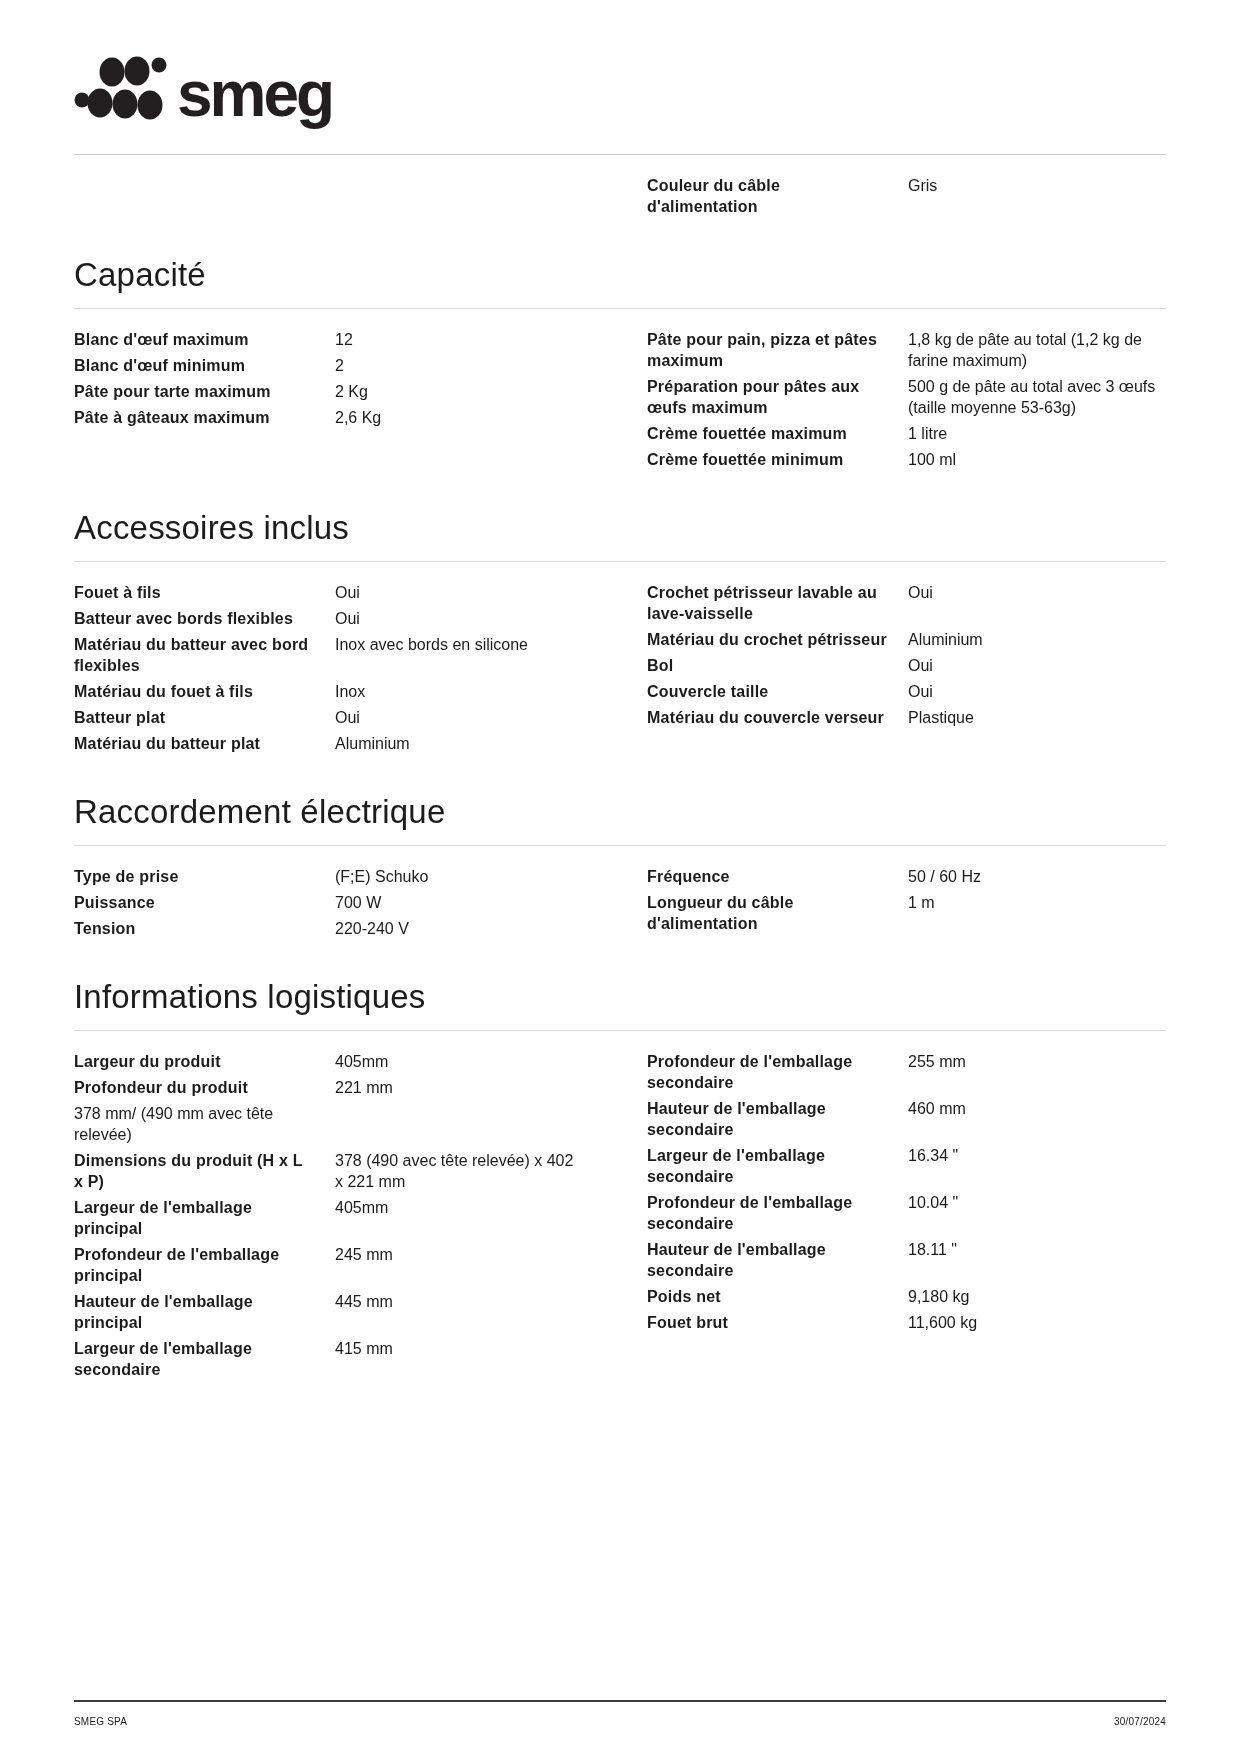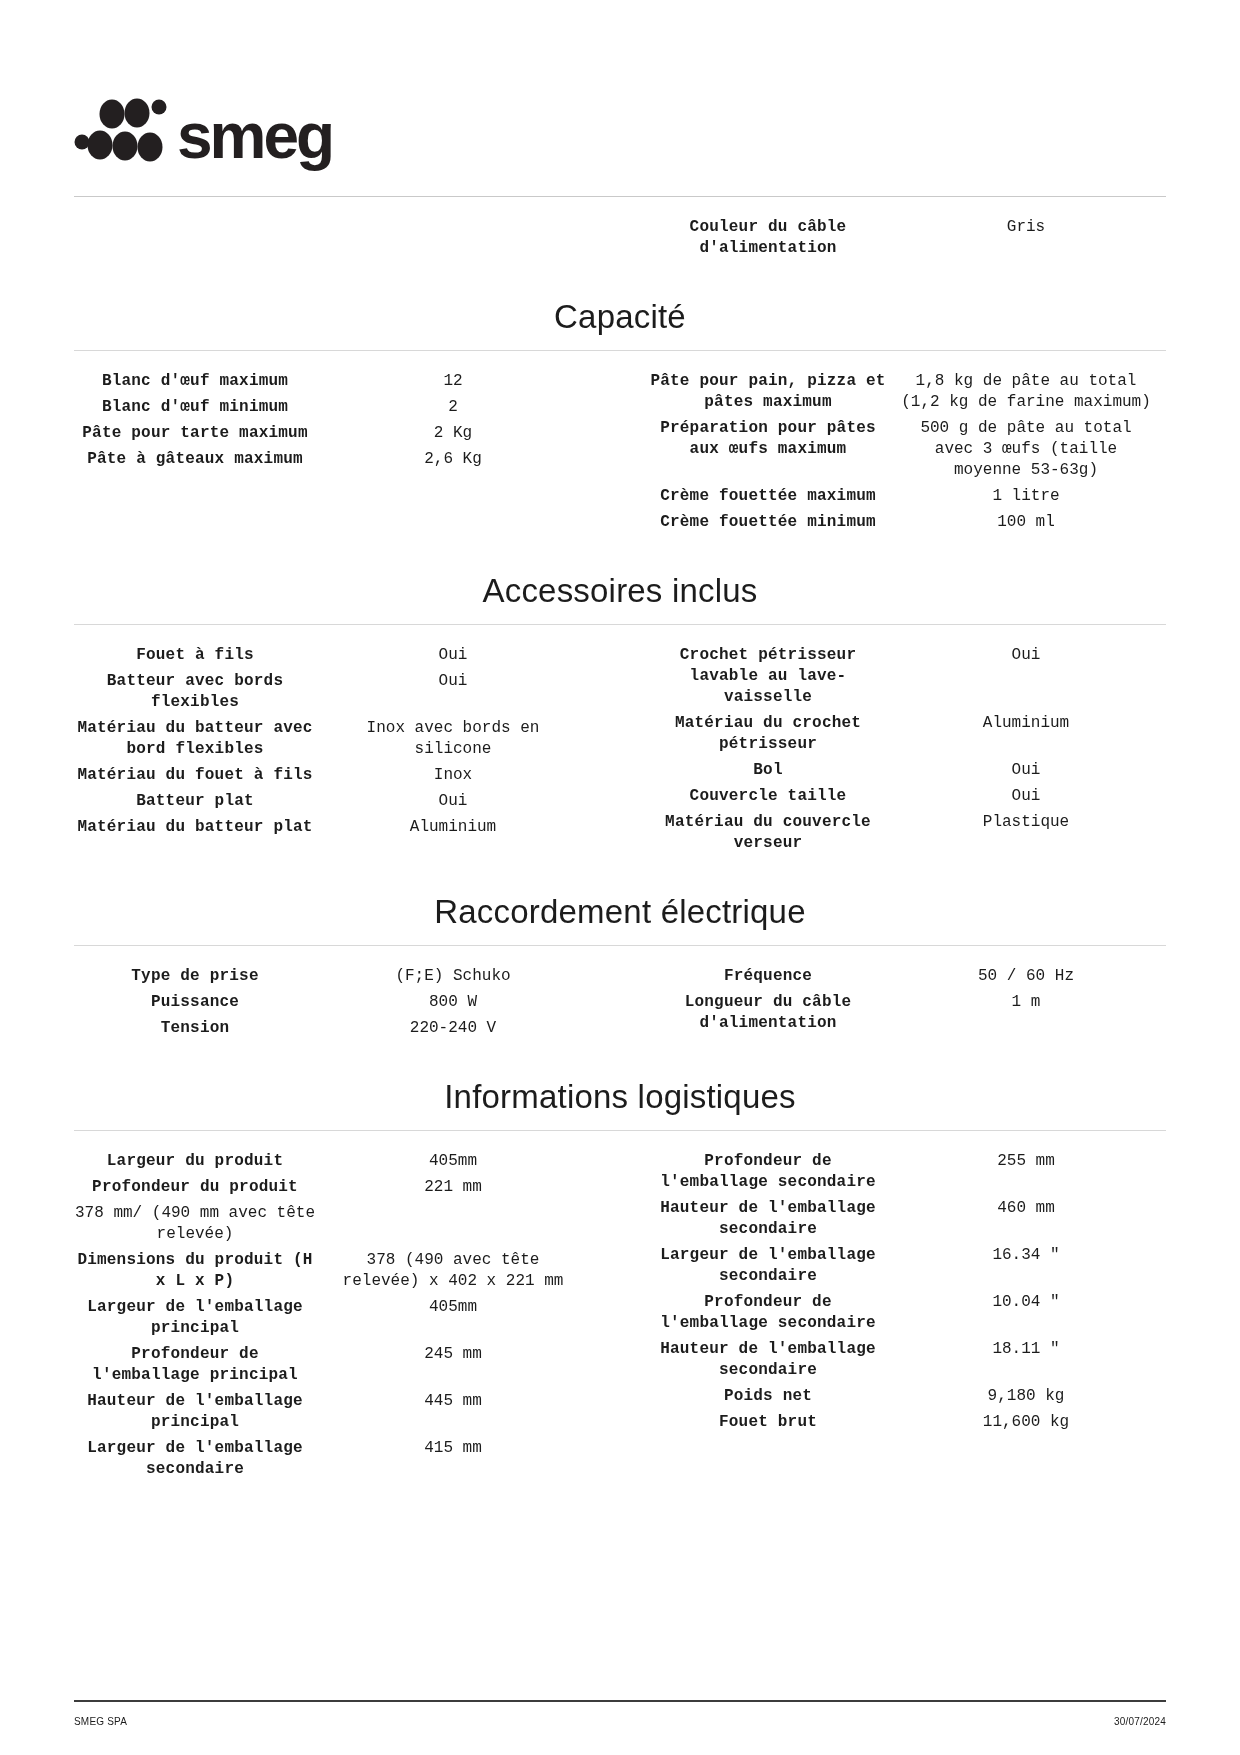--- a/index.html
+++ b/index.html
@@ -1,42 +1,41 @@
 <!DOCTYPE html>
 <html><head>
 <meta charset="utf-8">
 <style>
   html,body { margin:0; padding:0; background:#ffffff; }
   .page {
     position:relative;
     width:1240px; height:1755px;
     box-sizing:border-box;
-    padding:78px 74px 0 74px;
+    padding:36px 74px 0 74px;
     background:#ffffff;
     color:#1c1c1c;
     font-family:"Liberation Sans", sans-serif;
     overflow:hidden;
-    text-align:center;
   }
   .logo { display:flex; align-items:flex-end; height:84px; }
   .logo svg { display:block; }
   .logo-text {
     font-size:64px; font-weight:700; letter-spacing:-3px;
     line-height:0.82; margin-left:3px; color:#231f20;
   }
   .top-rule { border:none; border-top:1px solid #c9c9c9; margin:34px 0 0 0; }
 
   .section { margin-top:34px; }
   .section:first-child { margin-top:12px; }
   .section-title { font-size:33px; font-weight:500; margin:0; letter-spacing:0.2px; }
   .section-rule { border-top:1px solid #d8d8d8; margin-top:14px; }
   .cols { display:grid; grid-template-columns:1fr 1fr; column-gap:54px; margin-top:20px; }
   .spec-row {
-    display:grid; grid-template-columns:242px 1fr; column-gap:12px;
-    font-size:16px; line-height:21px; margin-bottom:5px;font-family:Liberation Mono, monospace;
+    display:grid; grid-template-columns:242px 1fr; column-gap:19px;
+    font-size:16px; line-height:21px; margin-bottom:5px;
   }
   .spec-label { font-weight:700; letter-spacing:0.2px; }
   .spec-value { font-weight:400; max-width:250px; }
 
   .footer { position:absolute; left:74px; right:74px; bottom:28px; }
   .footer-rule { border:none; border-top:2px solid #3c3c3c; margin:0 0 14px 0; }
   .footer-row { display:flex; justify-content:space-between; font-size:10px; letter-spacing:0.2px; }
 </style>
 </head>
 <body>
@@ -176,21 +175,21 @@
         <h2 class="section-title">Raccordement électrique</h2>
         <div class="section-rule"></div>
         <div class="cols">
           <div class="col">
             <div class="spec-row">
               <div class="spec-label">Type de prise</div>
               <div class="spec-value">(F;E) Schuko</div>
             </div>
             <div class="spec-row">
               <div class="spec-label">Puissance</div>
-              <div class="spec-value">800 W</div>
+              <div class="spec-value">700 W</div>
             </div>
             <div class="spec-row">
               <div class="spec-label">Tension</div>
               <div class="spec-value">220-240 V</div>
             </div>
           </div>
           <div class="col">
             <div class="spec-row">
               <div class="spec-label">Fréquence</div>
               <div class="spec-value">50 / 60 Hz</div>

